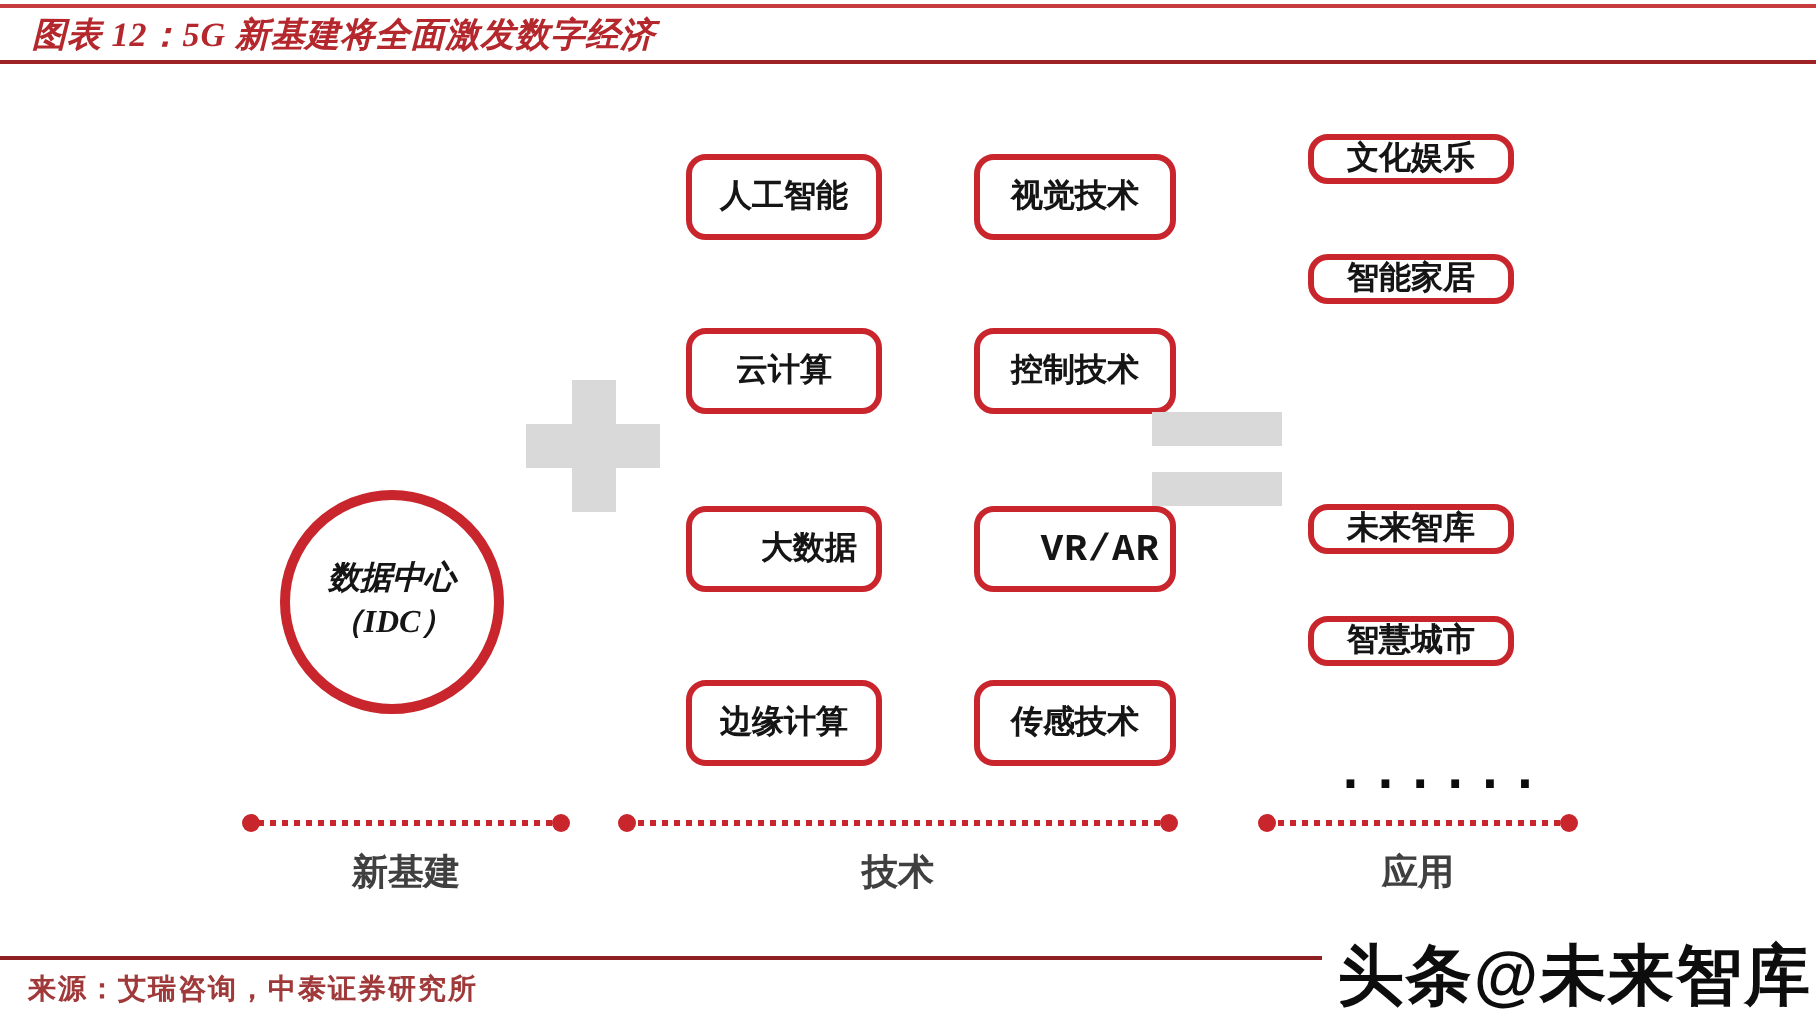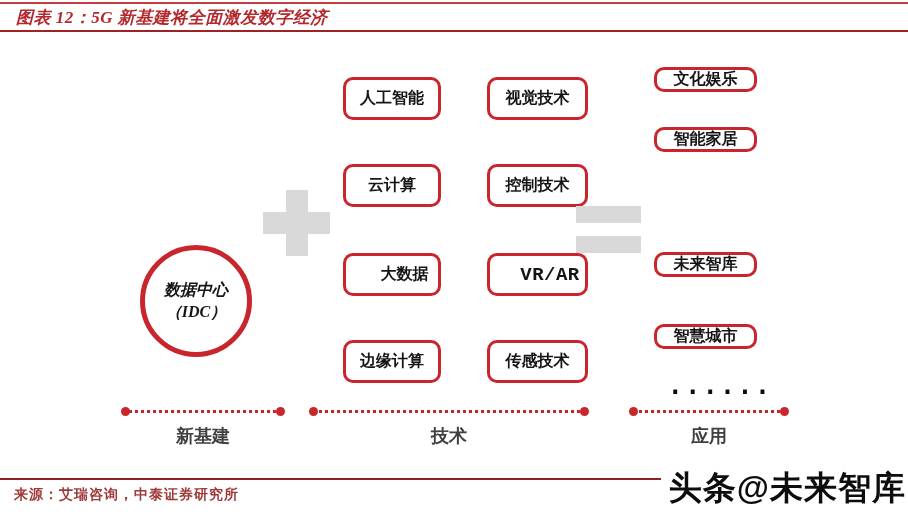--- a/index.html
+++ b/index.html
@@ -36,21 +36,21 @@
   .box {
     position:absolute; border:3px solid #c8252c; border-radius:10px; background:#ffffff;
     display:flex; align-items:center; justify-content:center;
     font-weight:bold; font-size:16px; color:#151515; white-space:nowrap;
   }
   .mid-a { left:343px; width:98px;  height:43px; }
   .mid-b { left:459px; width:101px; height:43px;margin-left:28px; }
   .r1 { top:77px; } .r2 { top:164px; } .r3 { top:253px;padding-left:25px; } .r4 { top:340px; }
   .latin { font-family:Liberation Mono, monospace; font-size:19px; letter-spacing:0.5px; }
   .app { left:654px; width:103px; height:25px; }
-  .a1 { top:67px; } .a2 { top:127px; } .a3 { top:189px; } .a4 { top:252px; } .a5 { top:324px; }
+  .a1 { top:67px; } .a2 { top:127px; } .a3 { top:189px; } .a4 { top:252px; } .a5 { top:308px; }
 
   .dots {
     position:absolute; left:668px; top:372px; width:80px; text-align:center;
     font-weight:900; font-size:24px; letter-spacing:3px; color:#0c0c0c;
     font-family:"DejaVu Sans Mono", monospace;
   }
 
   
   .dotline { position:absolute; top:410px; height:0; border-top:3px dotted #c8252c; }
   .dotline::before, .dotline::after {

